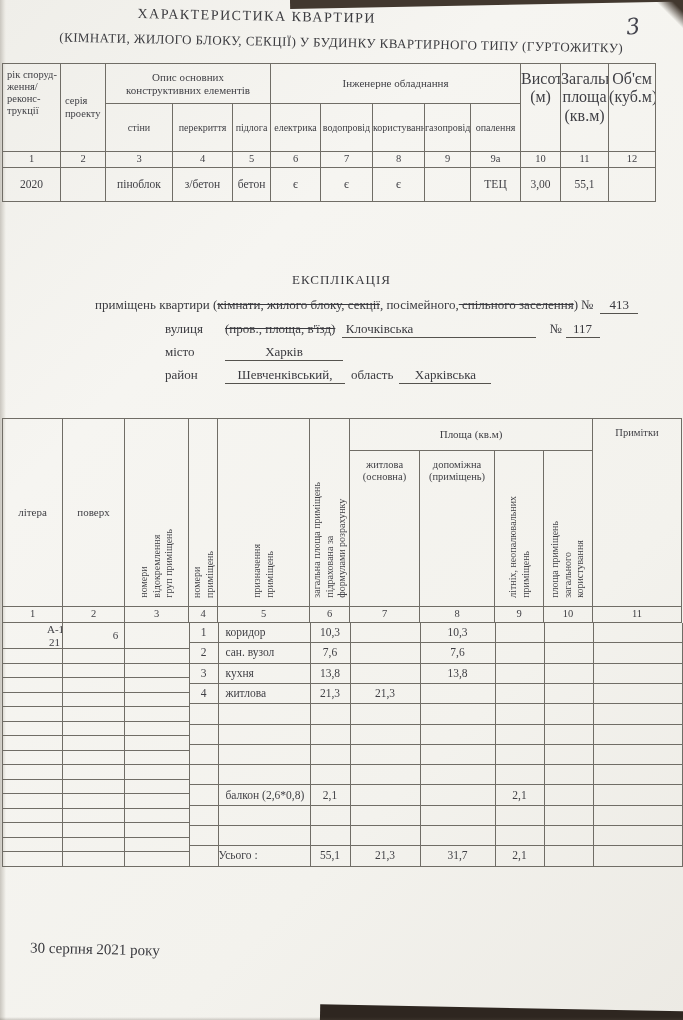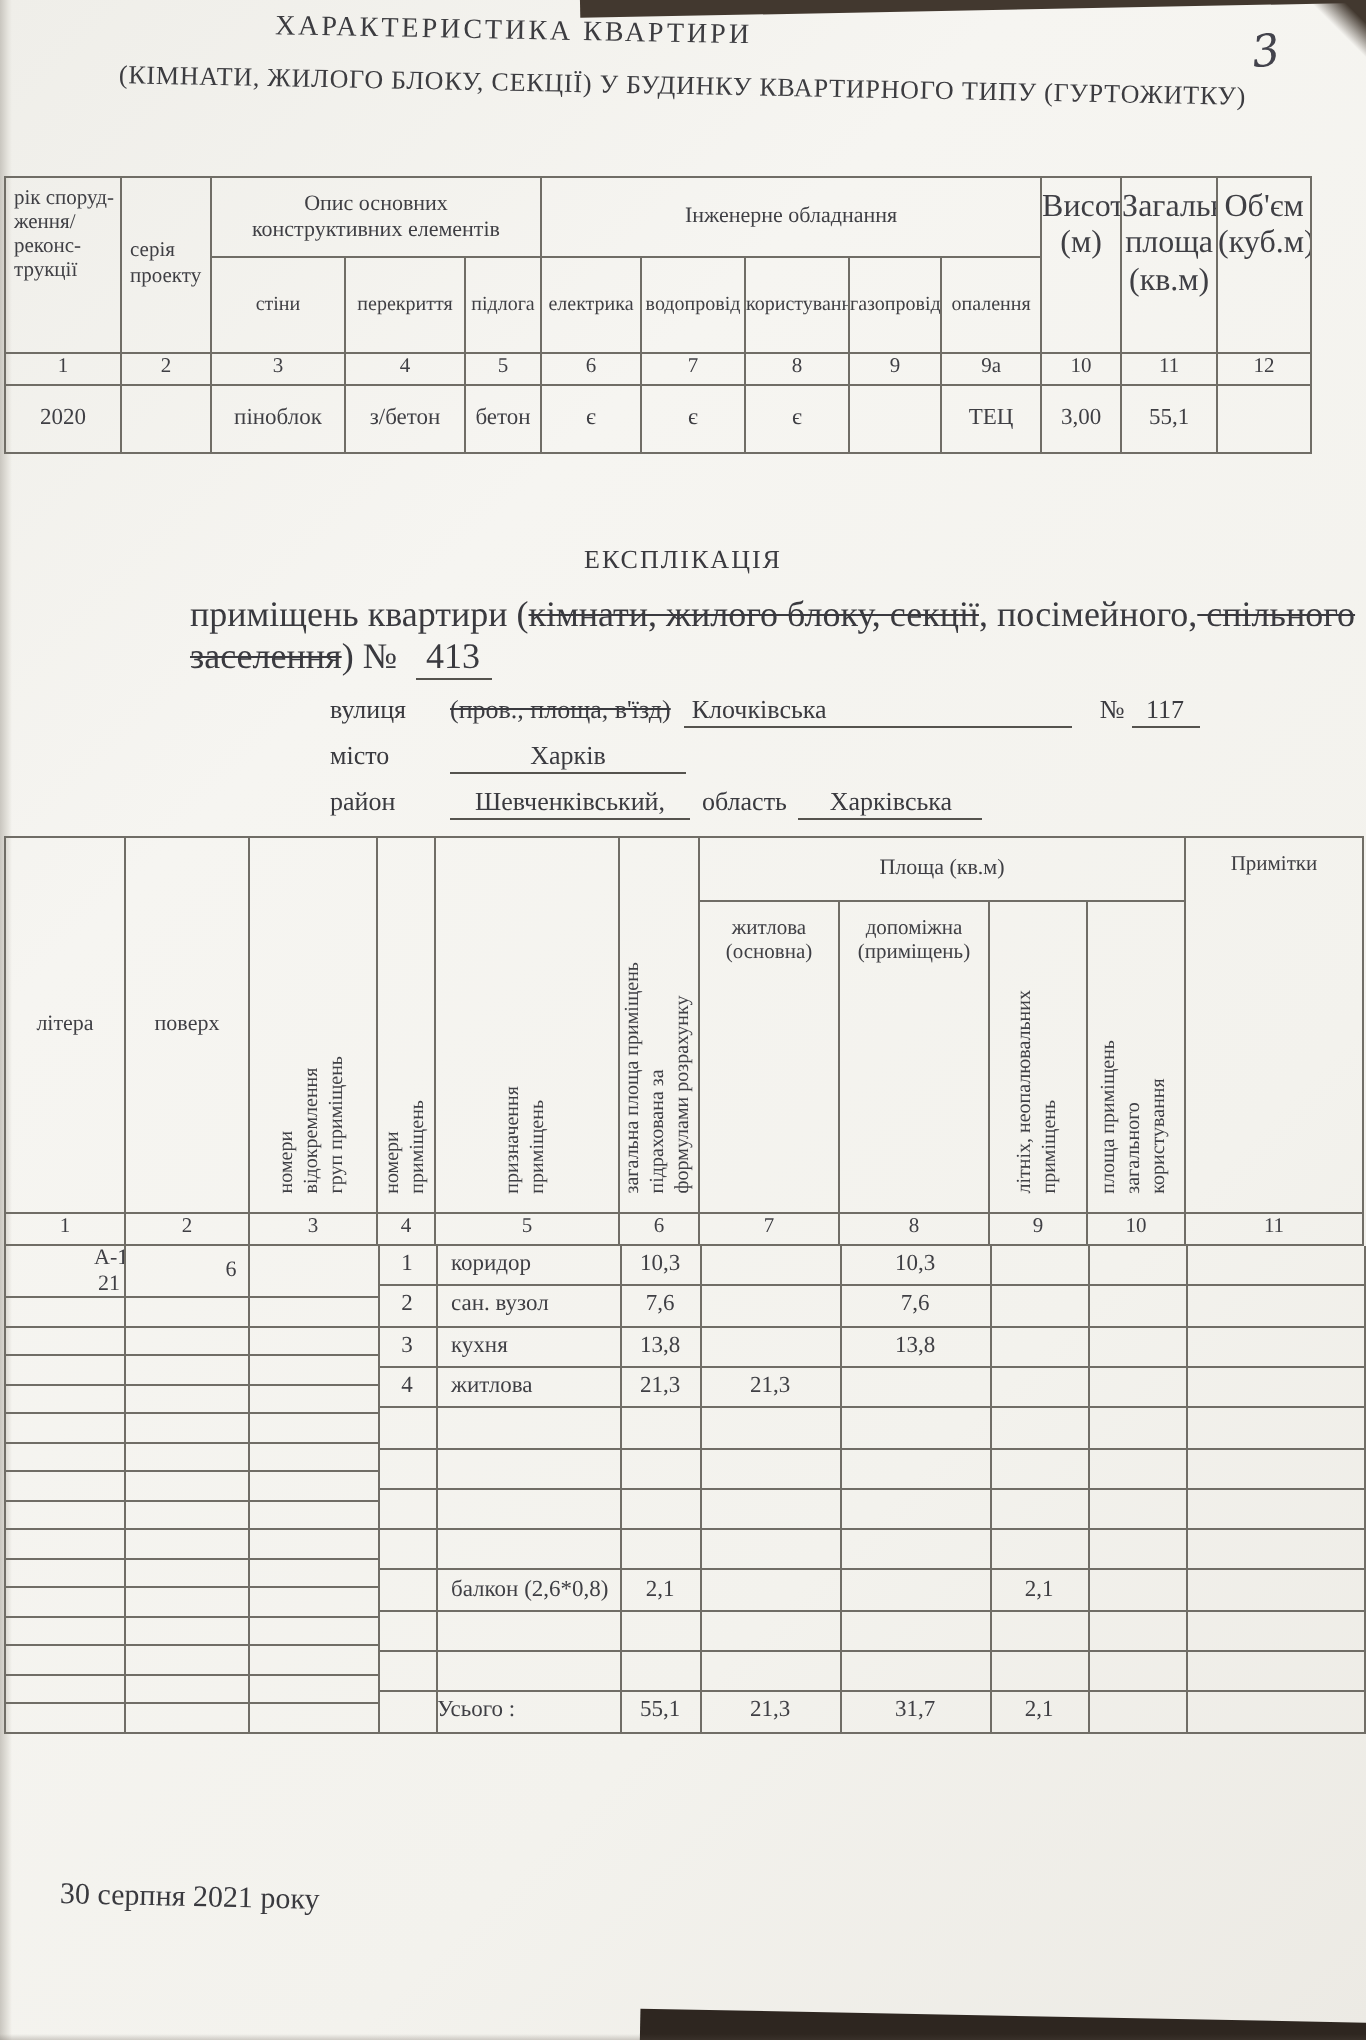--- a/index.html
+++ b/index.html
@@ -26,33 +26,33 @@
   .title-l2{text-align:center;margin-top:9px;font-size:13px;letter-spacing:.4px;color:#3c3c40;}
   .pagenum{position:absolute;top:14px;left:626px;font-size:22px;font-style:italic;
     font-family:"DejaVu Serif",serif;color:#43434c;transform:rotate(-7deg);}
 
   table{border-collapse:collapse;table-layout:fixed;}
   td,th{border:1px solid #706d66;font-weight:normal;padding:0;overflow:hidden;
     font-size:10.5px;line-height:1.15;color:#3f3f44;}
   .pre{white-space:pre-line;}
 
   
-  .t1{position:absolute;left:2px;top:88px;width:653px;padding-left:44px;}
+  .t1{position:absolute;left:2px;top:63px;width:653px;padding-left:44px;}
   .t1 .band{height:39px;text-align:center;vertical-align:middle;font-size:11px;}
   .t1 .sub{height:47px;text-align:center;vertical-align:middle;font-size:10px;}
   .t1 .tall{text-align:center;vertical-align:top;padding-top:6px;font-size:16px;}
   .t1 .rik{text-align:left;vertical-align:top;padding:5px 0 0 4px;}
   .t1 .ser{text-align:left;vertical-align:middle;padding-left:4px;}
   .numrow td{height:15px;text-align:center;font-size:10.5px;vertical-align:middle;}
   .t1 .data td{height:33px;text-align:center;vertical-align:middle;font-size:11.5px;}
 
   
   .expl{position:absolute;left:0;top:272px;width:683px;font-size:13px;color:#3a3a3f;}
   .expl-h{text-align:center;letter-spacing:1px;font-size:13px;}
-  .expl-line{margin:9px 0 0 95px;font-size:18px;}
+  .expl-line{margin:9px 0 0 95px;font-size:13px;}
   .strike{text-decoration:line-through;}
   .un{border-bottom:1px solid #55534e;display:inline-block;text-align:center;}
   .addr{margin-left:165px;margin-top:7px;}
   .addr-row{display:flex;margin-bottom:6px;align-items:baseline;}
   .addr-lab{width:60px;flex:none;}
 
   
   .t2wrap{position:absolute;left:2px;top:418px;width:679px;}
   .t2h th{background:transparent;}
   .t2h .hz{text-align:center;vertical-align:middle;font-size:11px;}

